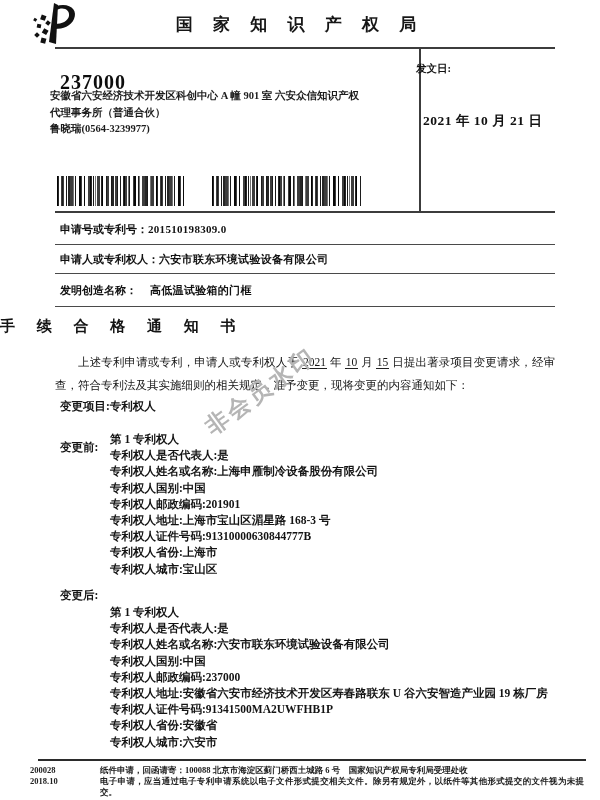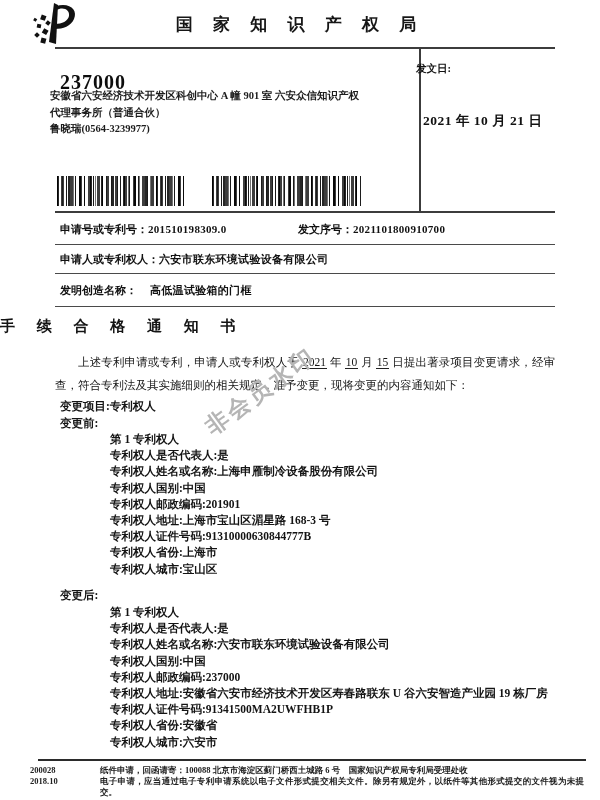--- a/index.html
+++ b/index.html
@@ -82,42 +82,39 @@
   <div class="abs dispatch-date">2021 年 10 月 21 日</div>
 
   <div class="abs barcode bc1"></div>
   <div class="abs barcode bc2"></div>
   <div class="abs rule-mid"></div>
 
   <div class="abs inforow r1">
     <span class="cell" style="left:5px;">
       <span class="lab">申请号或专利号：</span><span class="val">201510198309.0</span>
     </span>
-    <span class="cell" style="left:243px;">
-      <span class="lab">发文序号：</span><span class="val">2021101800910700</span>
-    </span>
   </div>
   <div class="abs inforow r2">
     <span class="cell" style="left:5px;">
       <span class="lab">申请人或专利权人：</span><span class="val" style="margin-left:0;">六安市联东环境试验设备有限公司</span>
     </span>
   </div>
   <div class="abs inforow r3">
     <span class="cell" style="left:5px;">
       <span class="lab">发明创造名称：</span><span class="val" style="margin-left:13px;">高低温试验箱的门框</span>
     </span>
   </div>
 
   <div class="abs notice-title">手 续 合 格 通 知 书</div>
   <div class="abs body-par">
     <span>上述专利申请或专利，申请人或专利权人于 </span><span class="uline">2021</span><span> 年 </span><span class="uline">10</span><span> 月 </span><span class="uline">15</span><span> 日提出著录项目变更请求，经审查，符合专利法及其实施细则的相关规定，准予变更，现将变更的内容通知如下：</span>
   </div>
 
   <div class="abs chg-line" style="top:399px;">变更项目:专利权人</div>
-  <div class="abs chg-line" style="top:416px;">变更前:</div>
+  <div class="abs chg-line" style="top:440px;">变更前:</div>
   <div class="abs chg-list" style="top:431px;">
     <div>第 1 专利权人</div>
     <div>专利权人是否代表人:是</div>
     <div>专利权人姓名或名称:上海申雁制冷设备股份有限公司</div>
     <div>专利权人国别:中国</div>
     <div>专利权人邮政编码:201901</div>
     <div>专利权人地址:上海市宝山区湄星路 168-3 号</div>
     <div>专利权人证件号码:91310000630844777B</div>
     <div>专利权人省份:上海市</div>
     <div>专利权人城市:宝山区</div>

